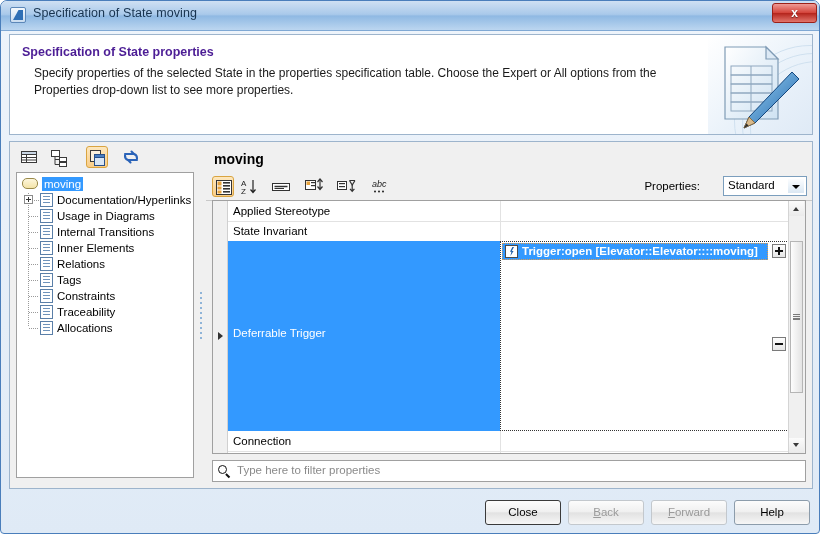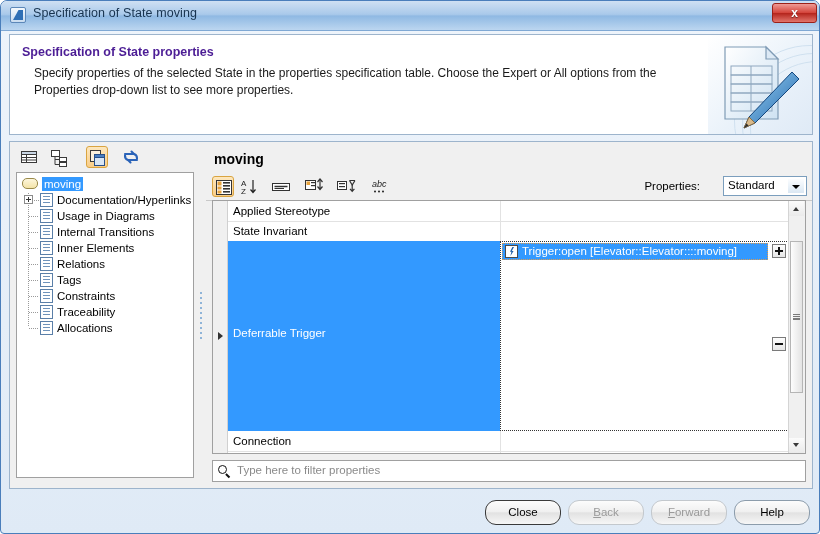--- a/index.html
+++ b/index.html
@@ -222,21 +222,21 @@
   }
   #editor-box {
     position: absolute; left: 272px; top: 0px; right: 0px; height: 190px;
     background: #ffffff;
     border: 1px dotted #333; box-sizing: border-box;
   }
   #editor-list { position: absolute; left: 1px; top: 1px; right: 20px; bottom: 1px; background:#fff; }
   #trigger-item {
     position: absolute; left: 0; top: 0; right: 0; height: 17px;
     background: #3399ff; border: 1px dotted #e09a4b; box-sizing: border-box;
-    color: #ffffff; font-size: 11.5px; line-height: 15px;
+    color: #ffffff; font-size: 11.5px; line-height: 15px; font-weight: bold;
   }
   #trigger-icon {
     position: absolute; left: 2px; top: 1px; width: 13px; height: 13px;
     background: #ffffff; border: 1px solid #4a4a4a; box-sizing: border-box;
   }
   #trigger-icon::after {
     content: ""; position: absolute; left: 4px; top: 1px; width: 4px; height: 9px;
     background: #1f5fa8;
     clip-path: polygon(60% 0, 100% 0, 45% 45%, 90% 45%, 10% 100%, 35% 52%, 0 52%);
   }
@@ -302,21 +302,21 @@
     background: #111; transform: rotate(45deg); transform-origin: left center;
   }
   #filter-text {
     position: absolute; left: 24px; top: 3px; font-size: 11.5px; color: #8a8a8a;
   }
   
   #footer { position: absolute; left: 0; top: 492px; width: 820px; height: 42px; }
   .btn {
     position: absolute; top: 7px; height: 25px; width: 76px;
     background: linear-gradient(180deg,#fcfcfc 0%, #f0f0f0 46%, #e2e2e2 52%, #f6f6f6 100%);
-    border: 1px solid #8c9cab; border-radius: 11px; box-sizing: border-box;
+    border: 1px solid #8c9cab; border-radius: 3px; box-sizing: border-box;
     font-size: 11.5px; color: #000; text-align: center; line-height: 23px;
   }
   .btn.disabled { color: #9a9a9a; border-color: #c3c8cd; }
   .btn.default { border: 1px solid #3a3a3a; }
   .mn { text-decoration: underline; }
 </style>
 </head>
 <body>
 
 <div id="window">

